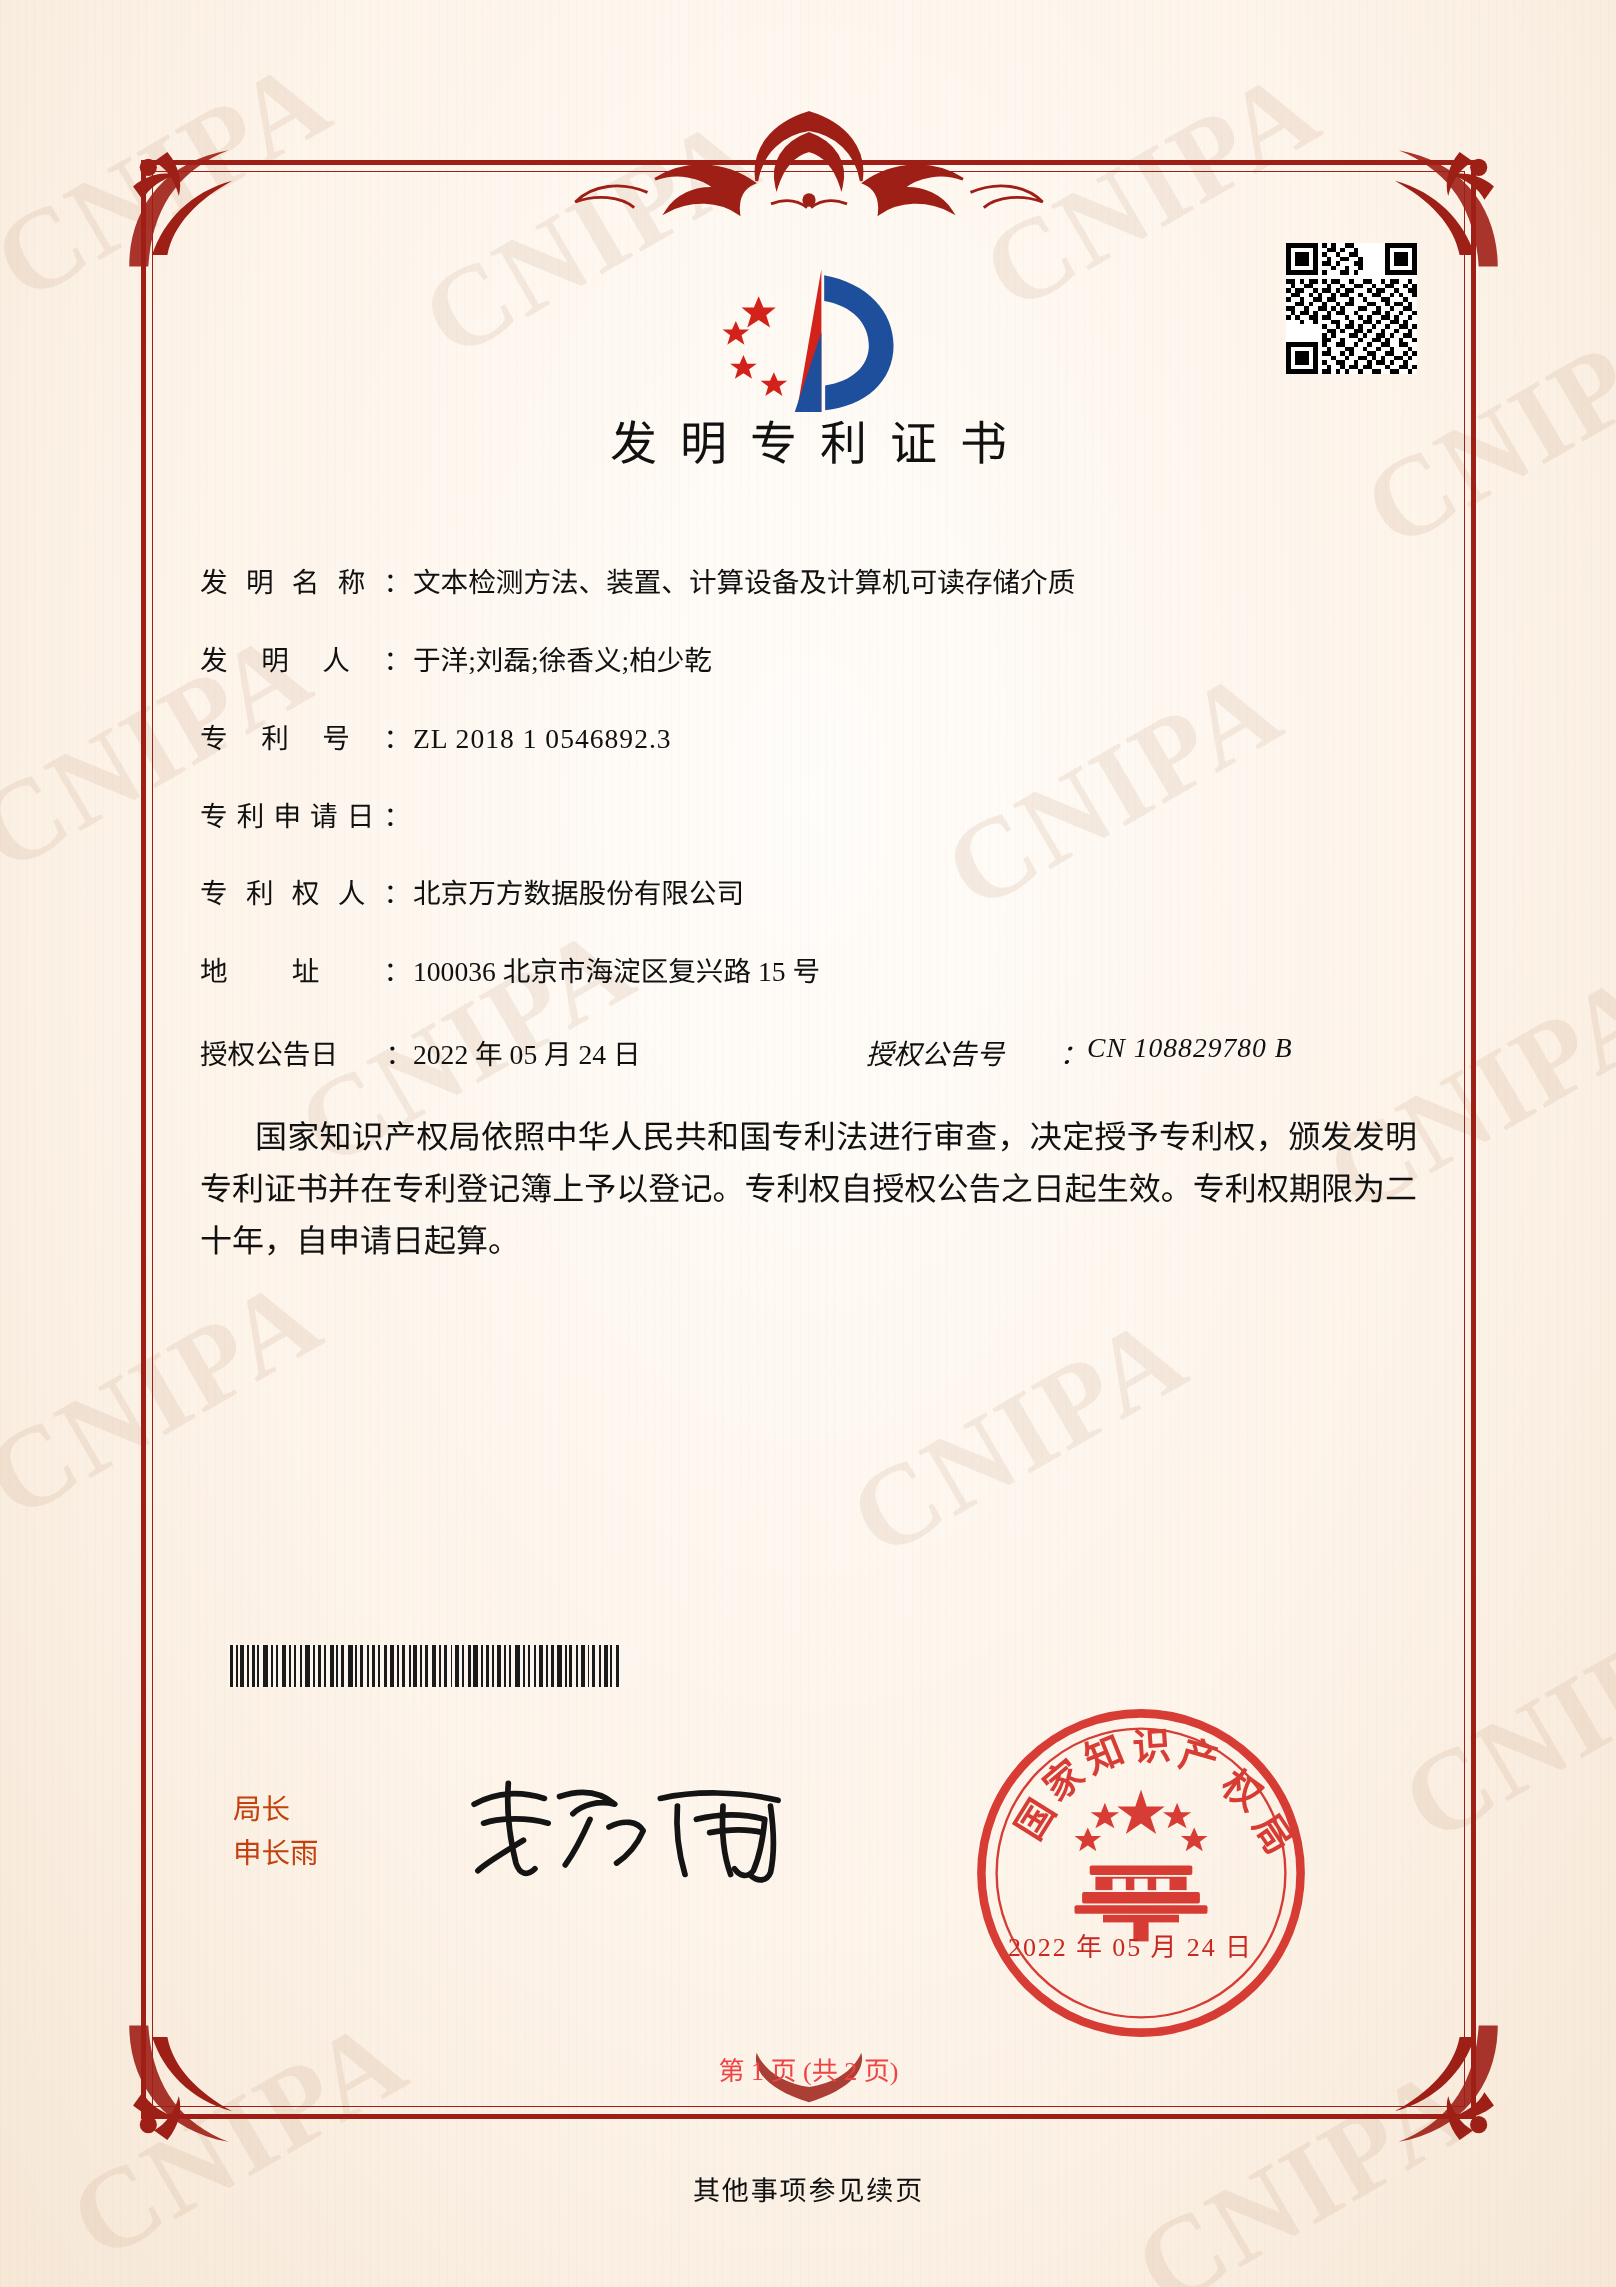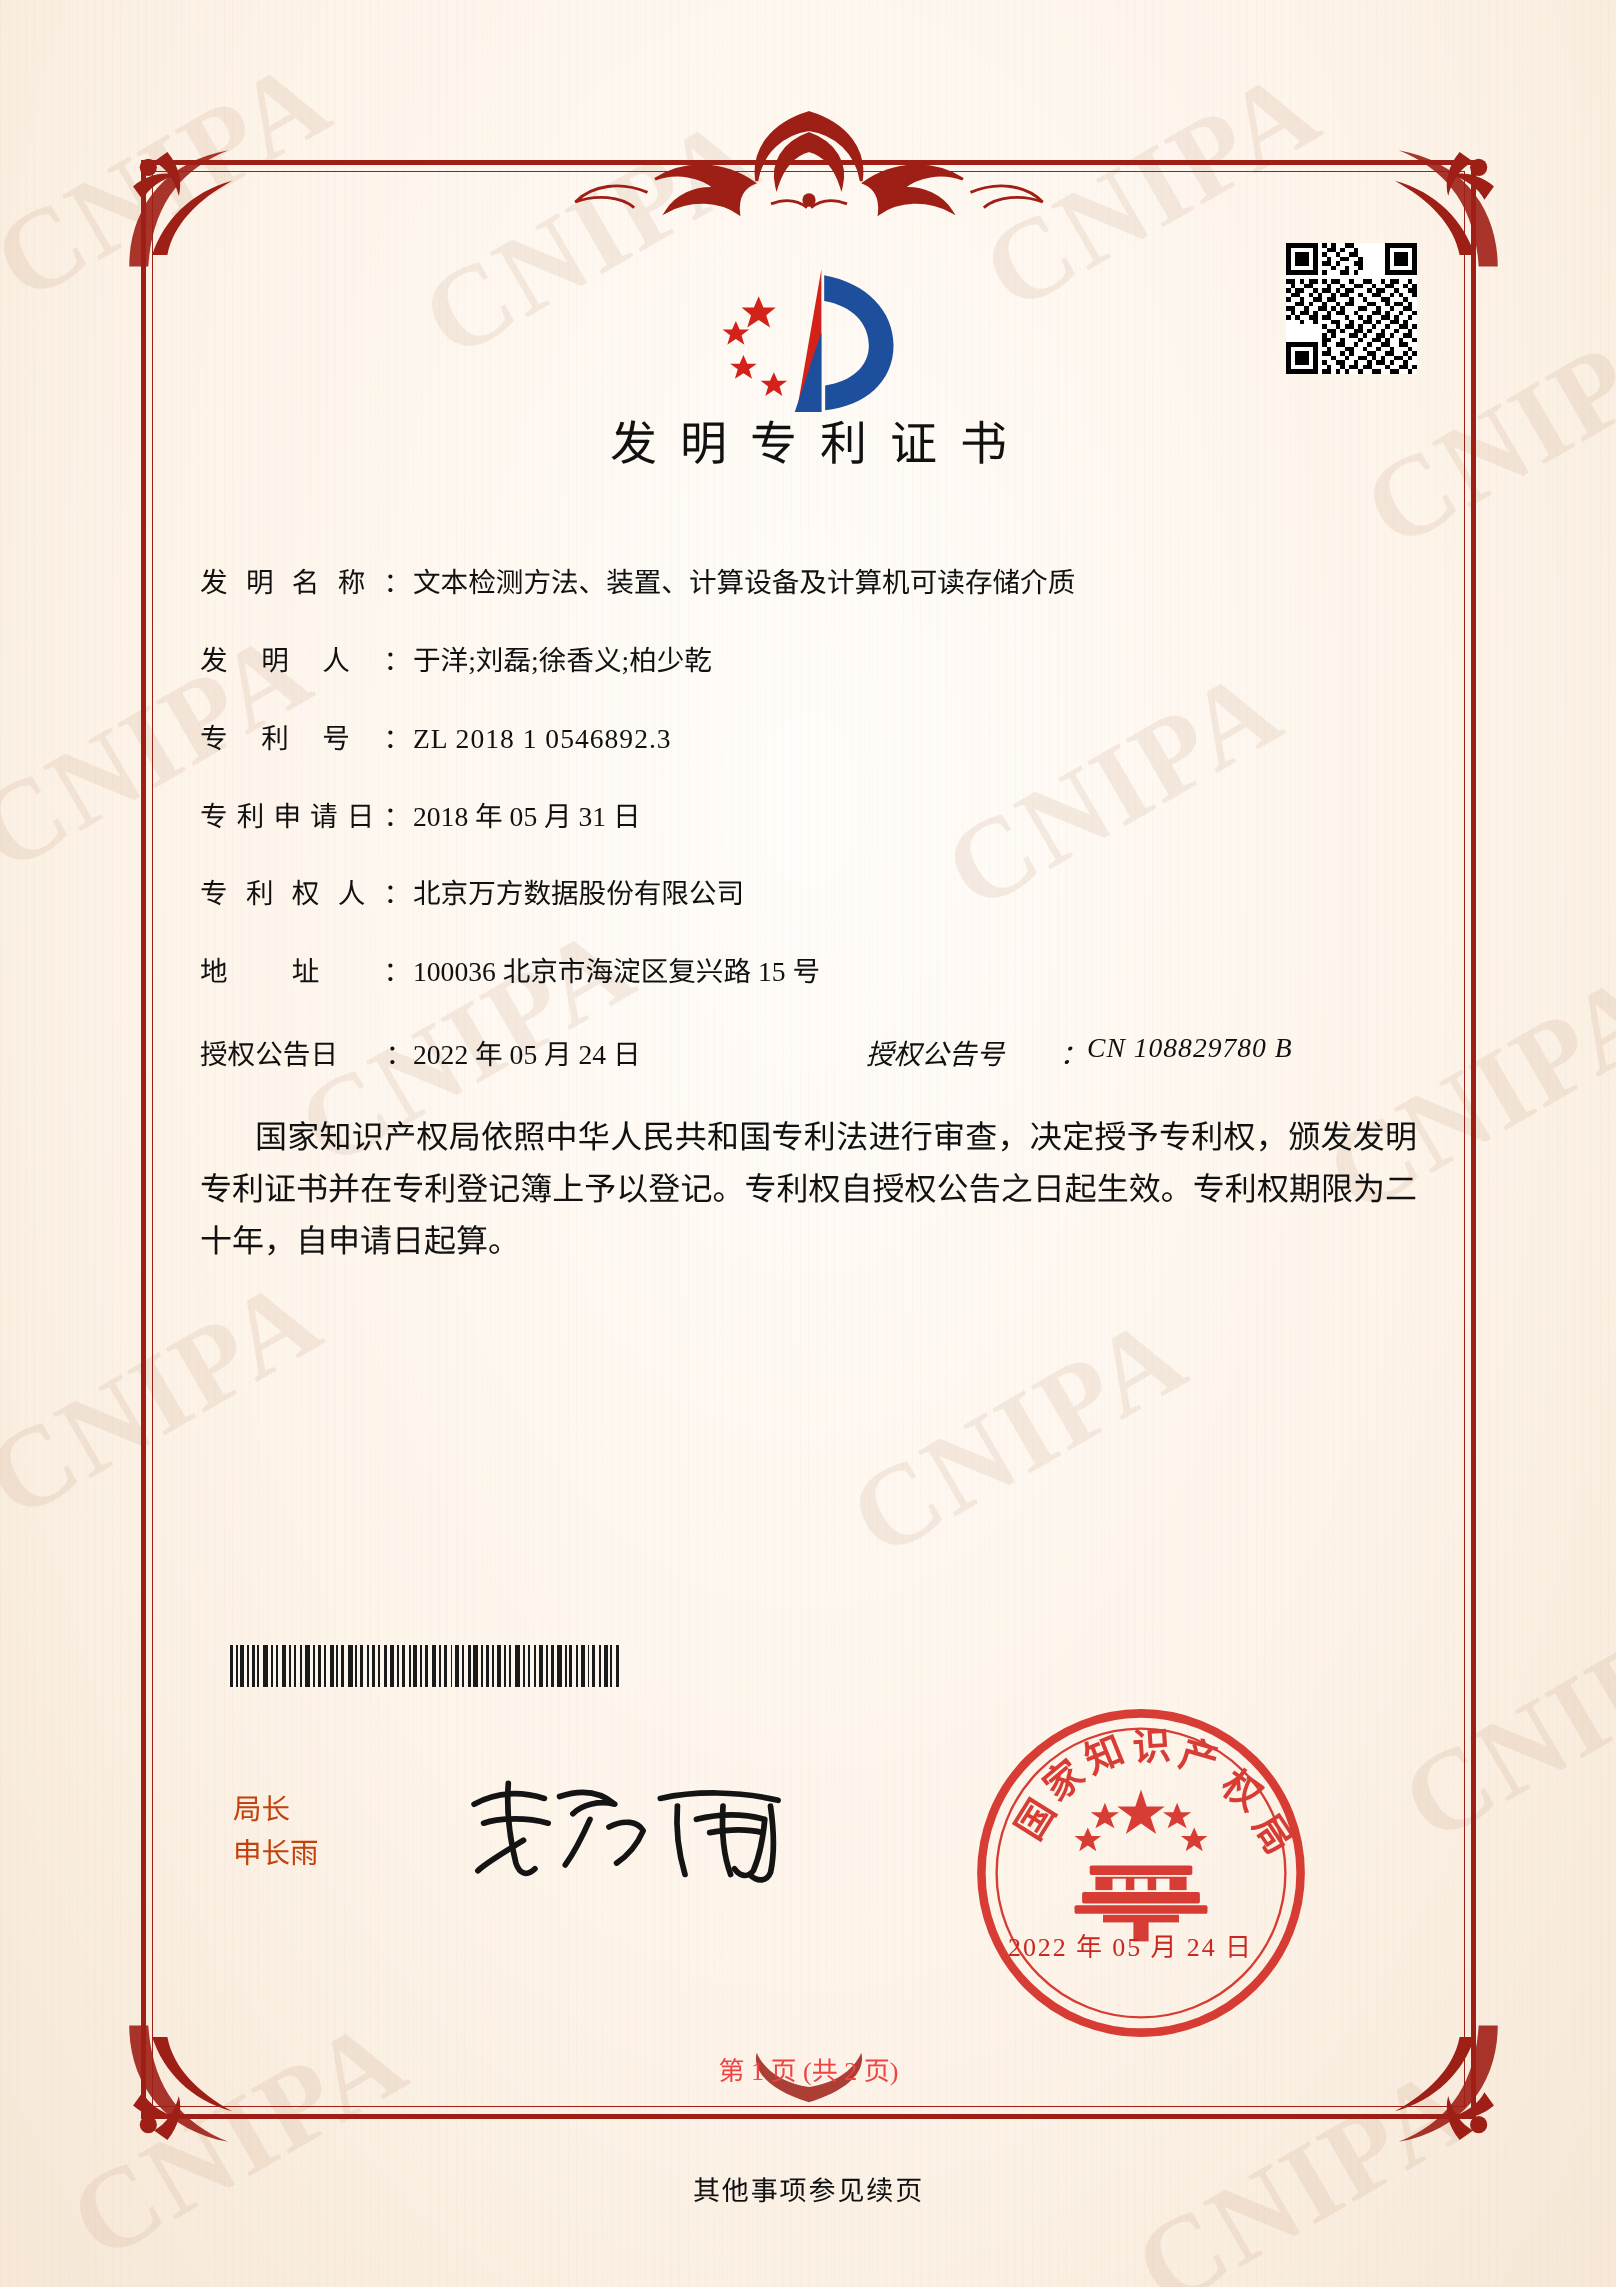--- a/index.html
+++ b/index.html
@@ -574,21 +574,20 @@
 
       <div class="field-row">
         <span class="field-label">
           <span>专</span>
           <span>利</span>
           <span>申</span>
           <span>请</span>
           <span>日</span>
           <span class="field-sep">：</span>
         </span>
-        <span class="field-value">2018 年 05 月 31 日</span>
       </div>
 
       <div class="field-row">
         <span class="field-label">
           <span>专</span>
           <span>利</span>
           <span>权</span>
           <span>人</span>
           <span class="field-sep">：</span>
         </span>

